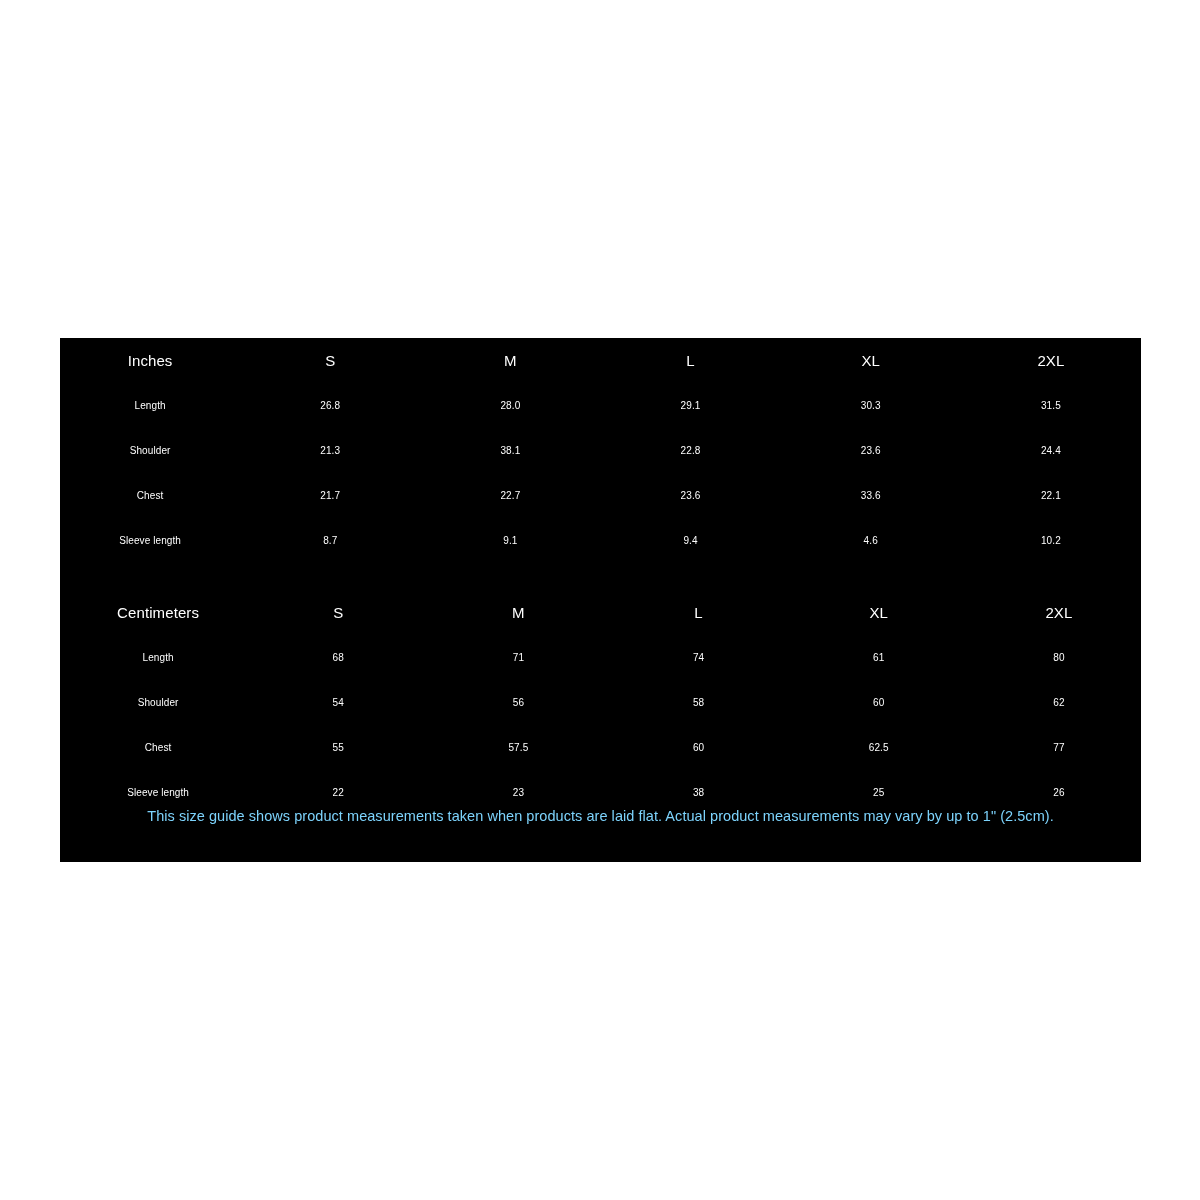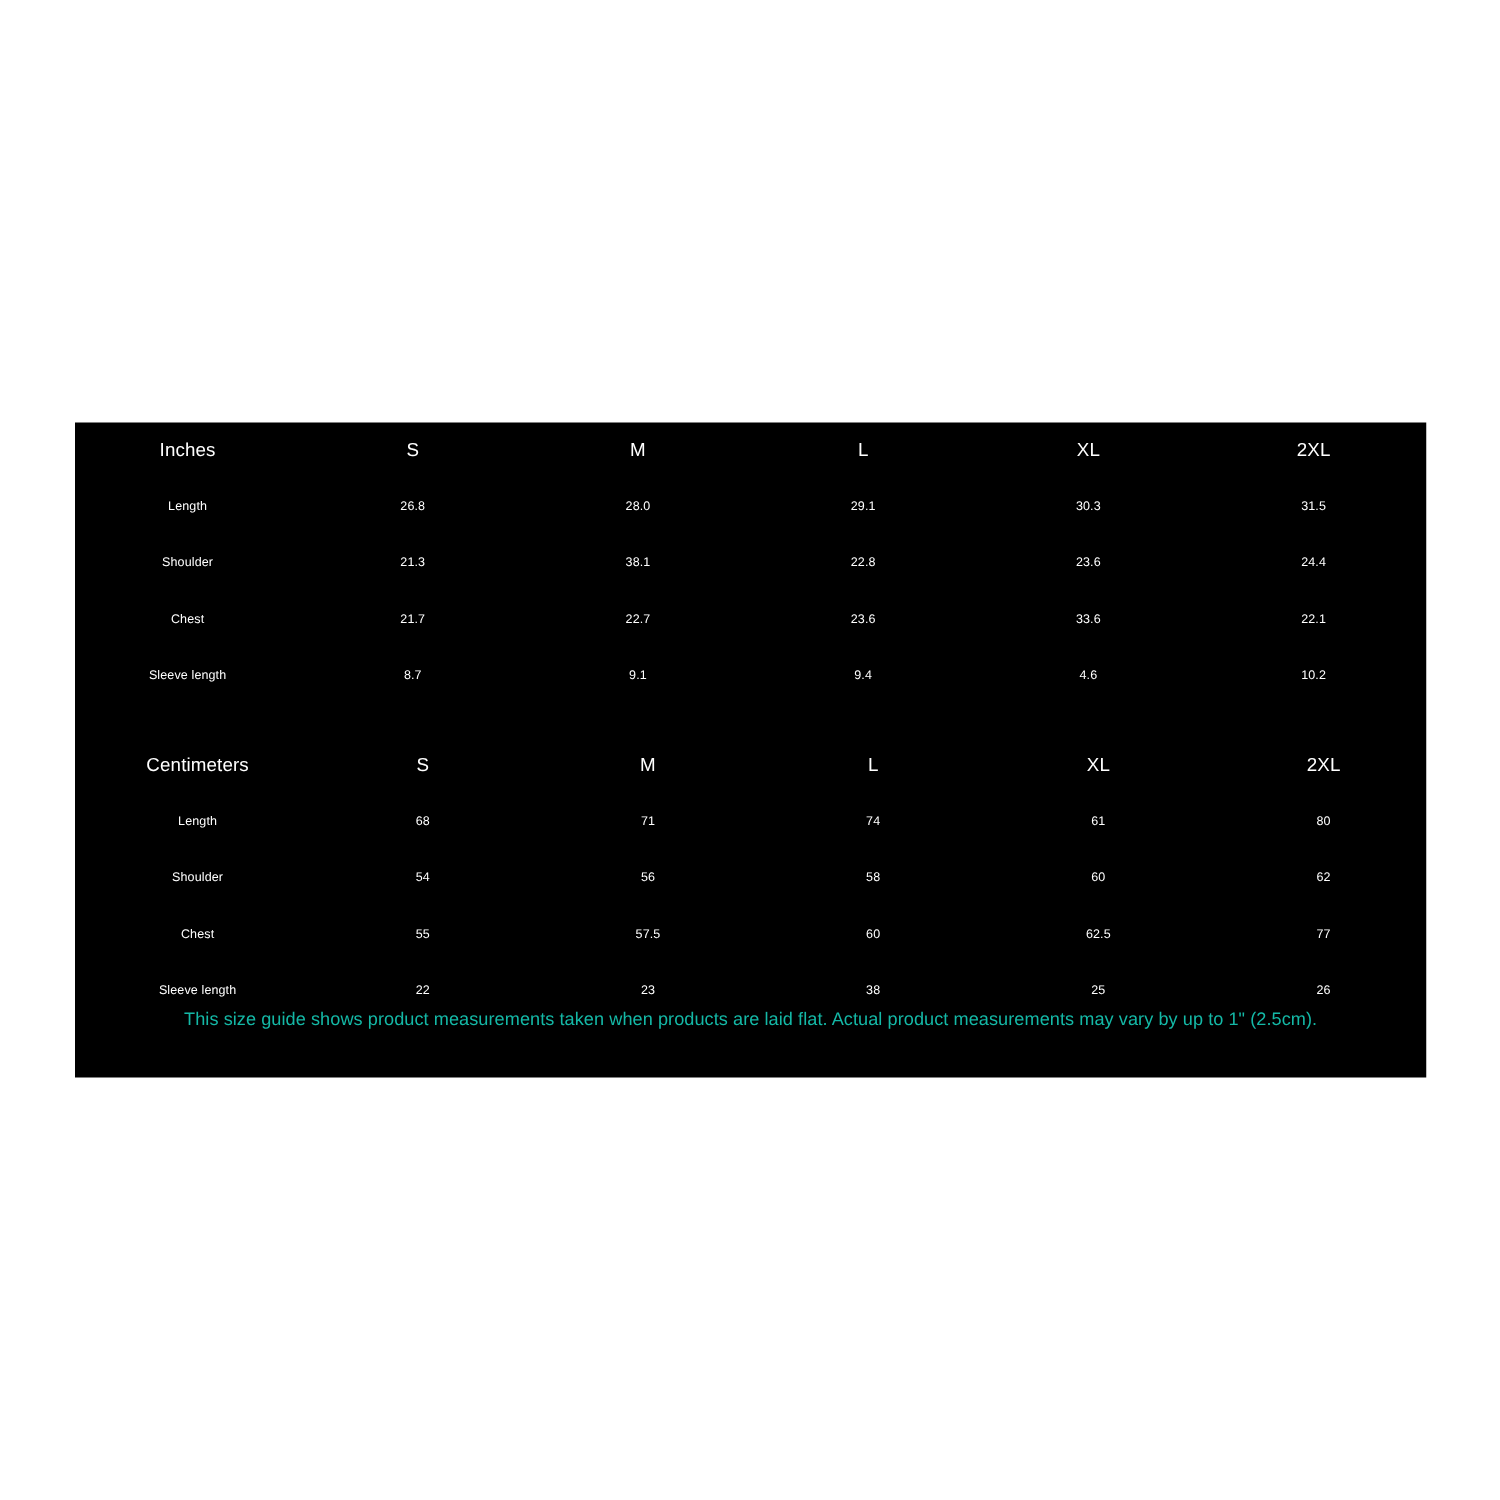--- a/index.html
+++ b/index.html
@@ -55,21 +55,21 @@
   #table-inches-wrap { position: absolute; left: 0; top: 0; width: 100%; }
   #table-cm-wrap     { position: absolute; left: 8px; top: 252px; width: 100%; }
 
   #size-guide-note {
     position: absolute;
     left: 0;
     top: 470px;
     width: 100%;
     text-align: center;
     font-size: 14.5px;
-    color: #14b8a6;
+    color: #7dd3fc;
     line-height: 1.2;
     letter-spacing: 0.05px;
     white-space: nowrap;
   }
 </style>
 </head>
 <body>
 
 <div id="size-guide-panel">
 

